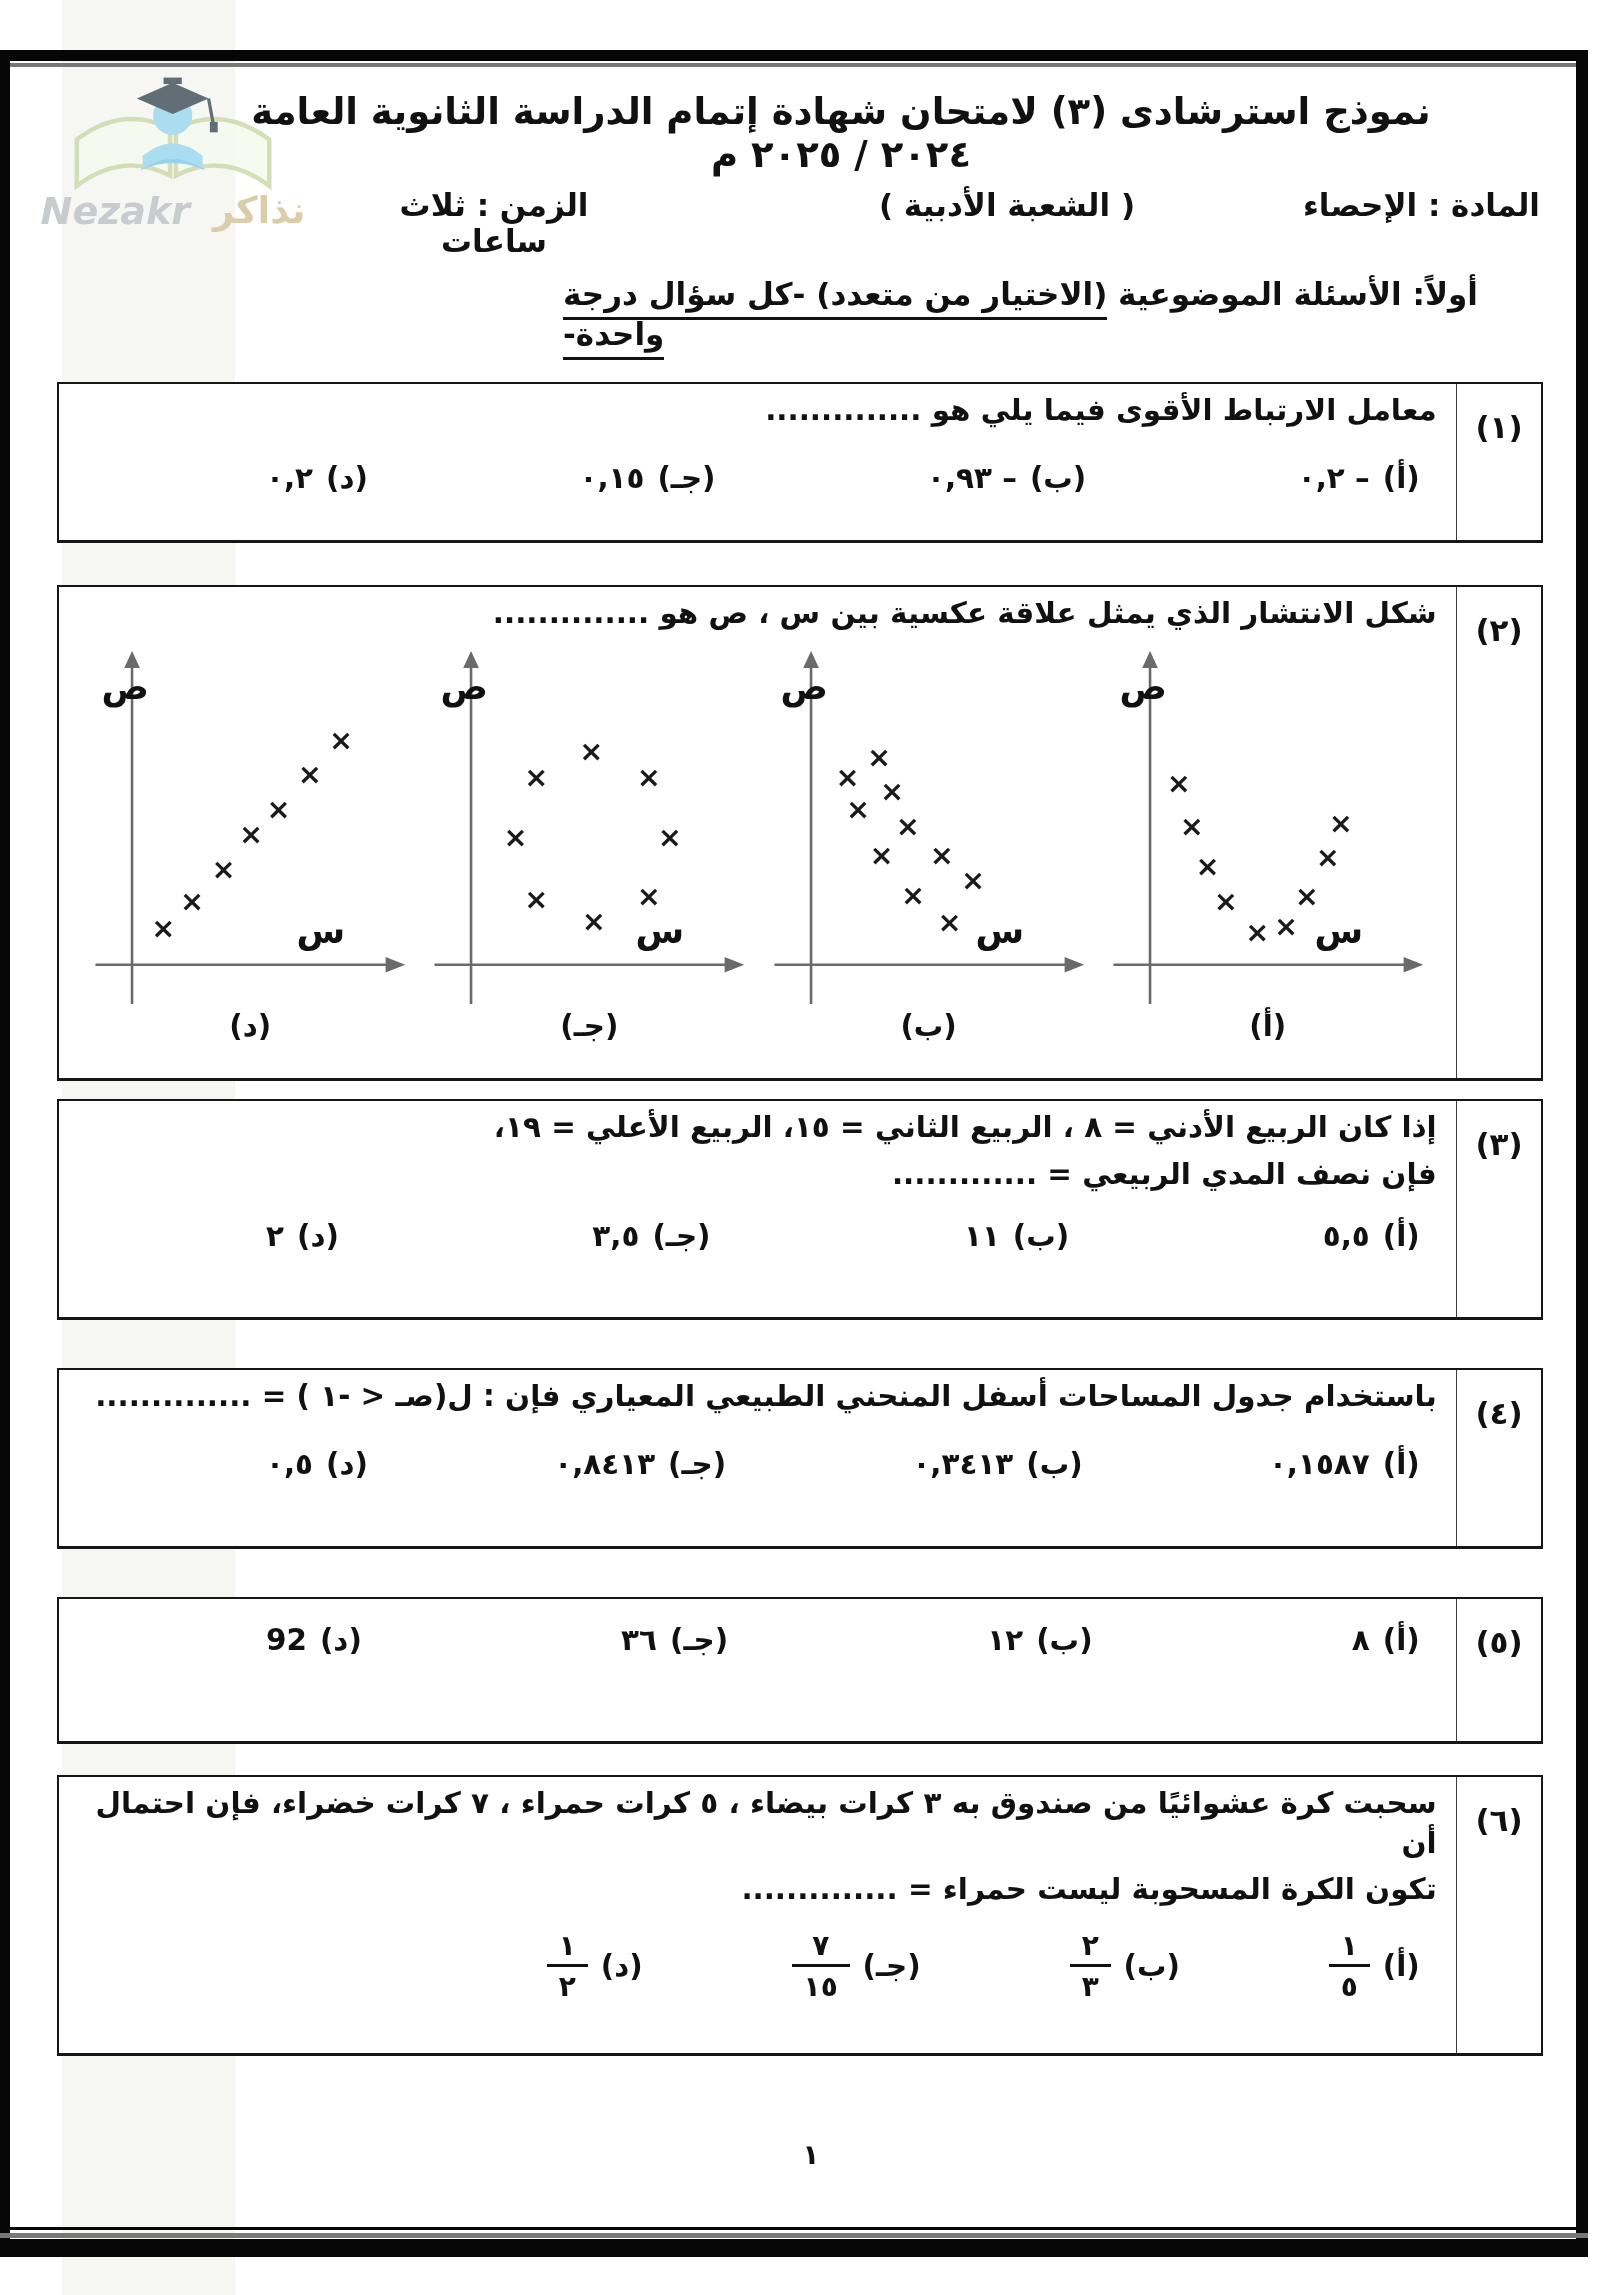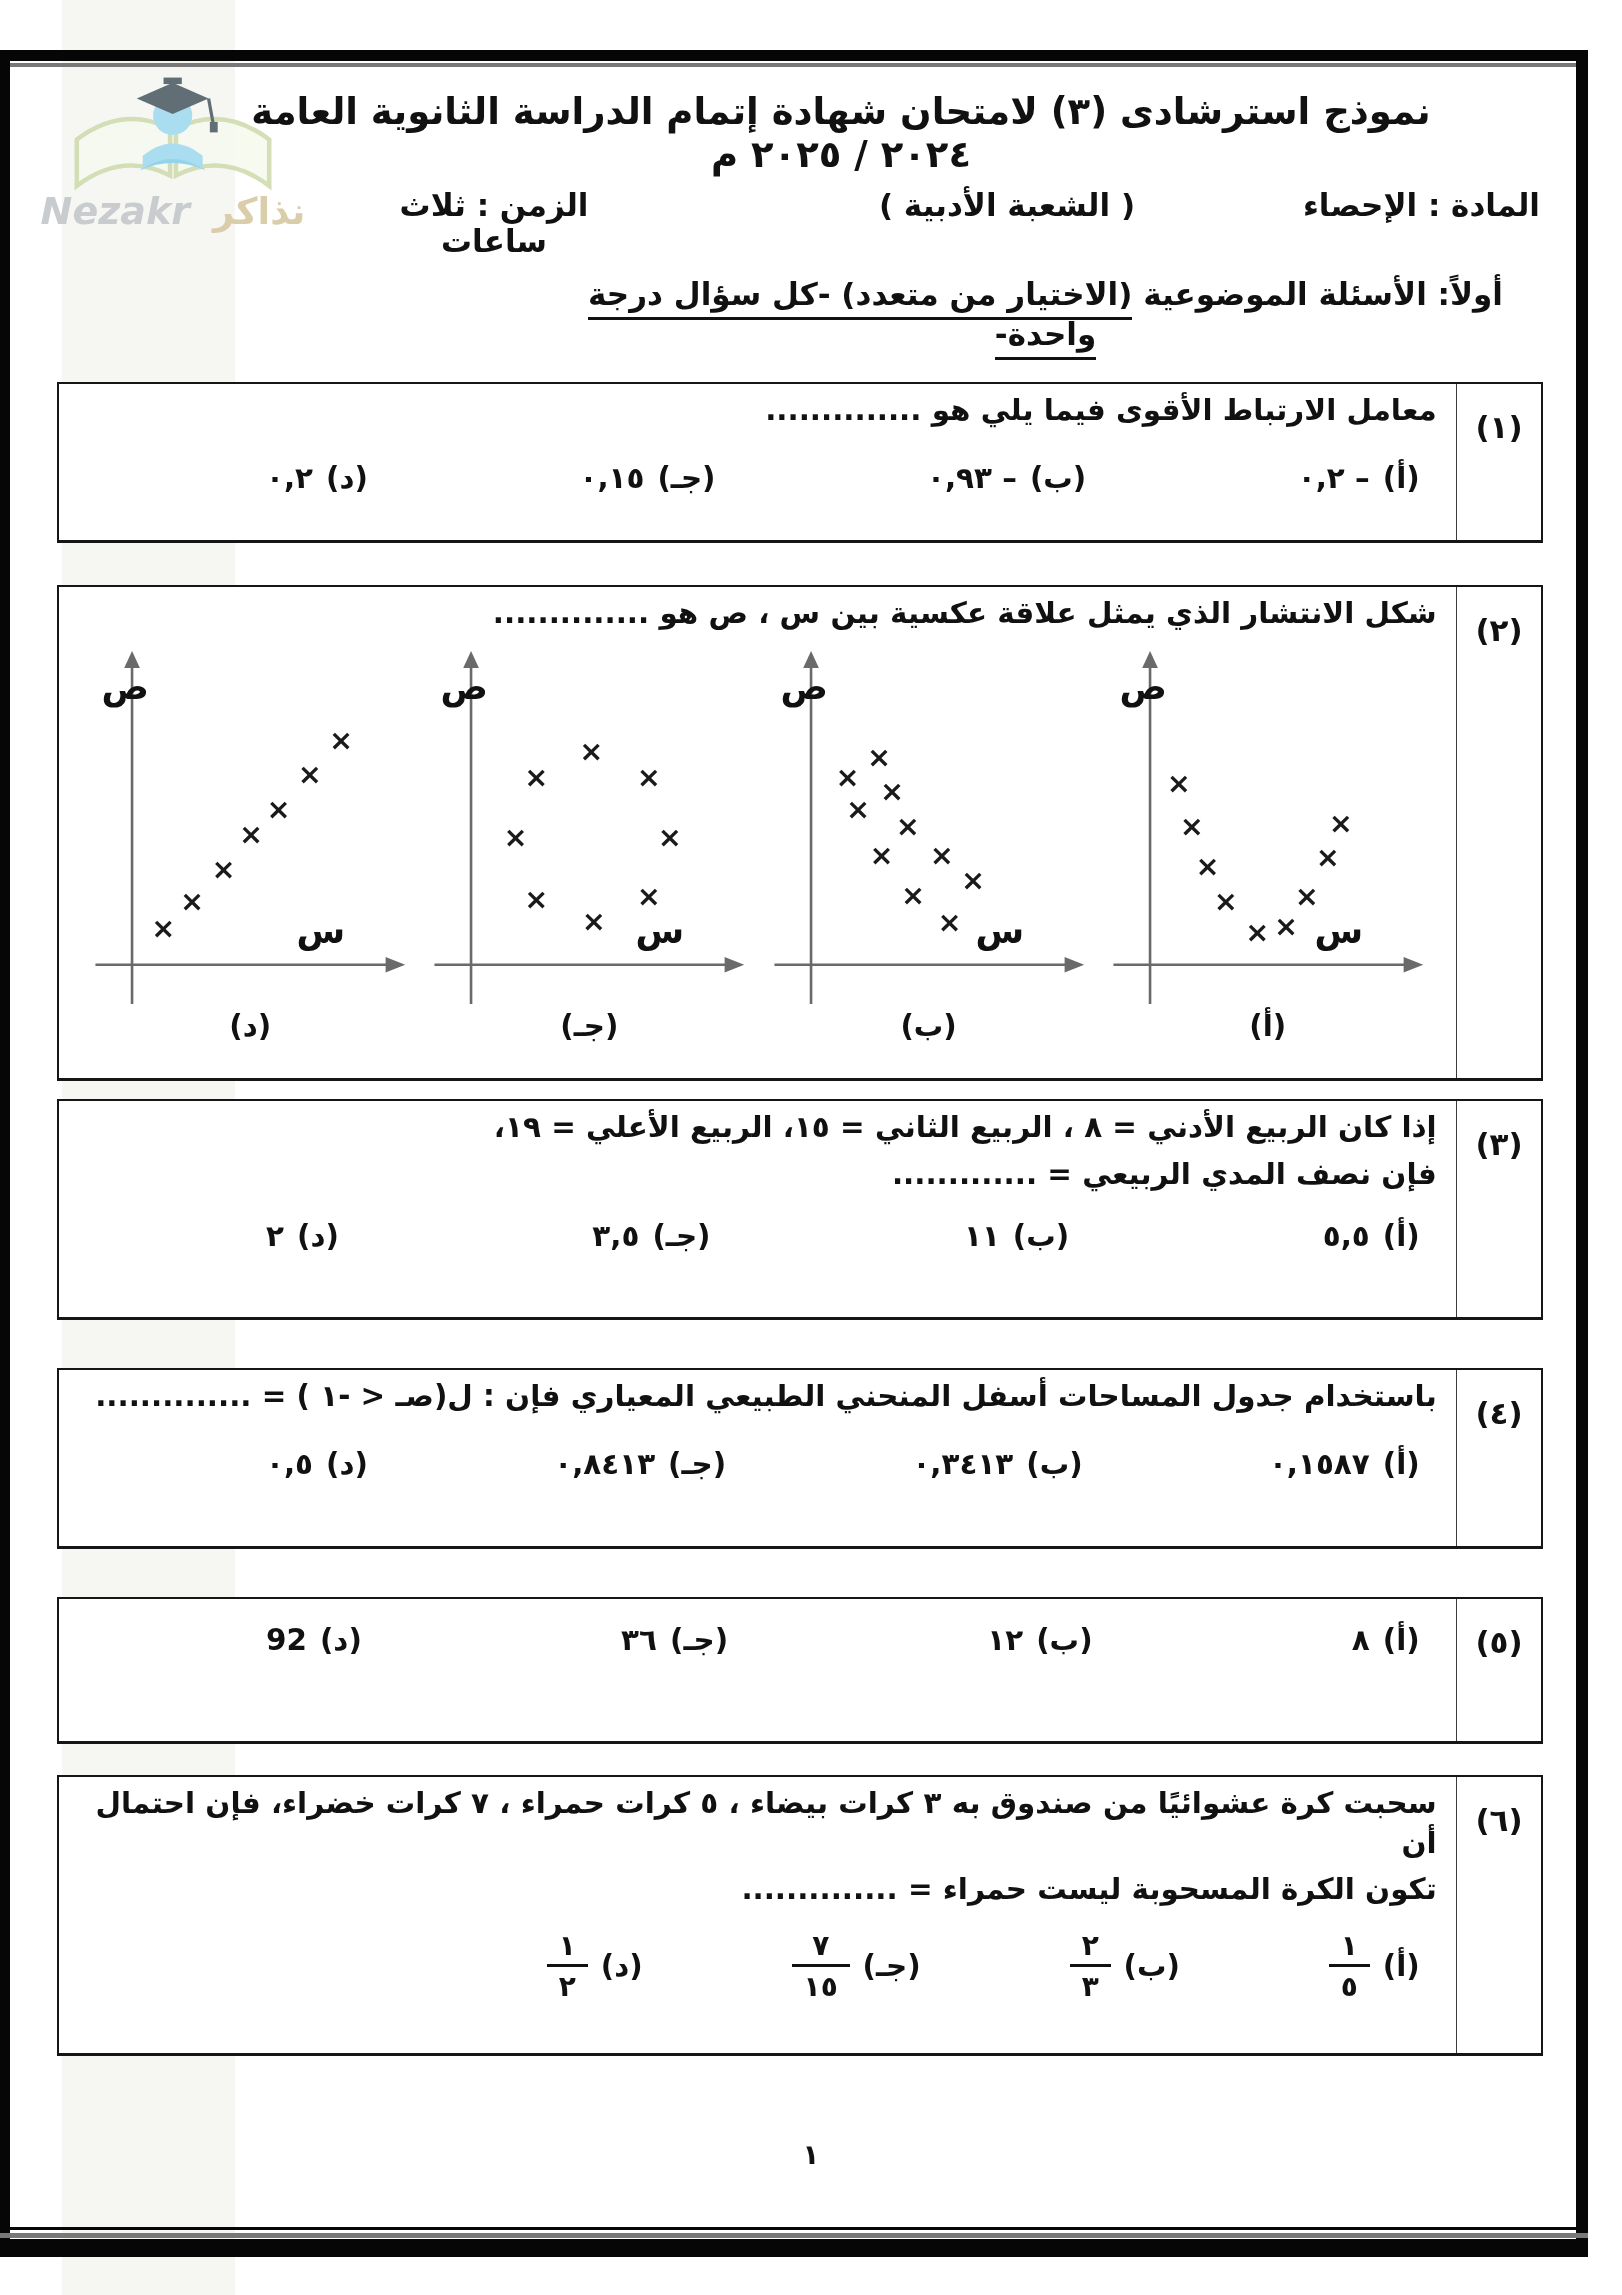--- a/index.html
+++ b/index.html
@@ -14,27 +14,27 @@
   .bar{position:absolute;background:#060606;z-index:1}
   .grayline{position:absolute;background:#787878;z-index:1}
   
   .title{
     position:absolute;left:203px;top:90px;width:1276px;
     text-align:center;font-size:37px;font-weight:700;z-index:2;letter-spacing:0.3px;
   }
   .meta{position:absolute;top:187px;font-size:31px;font-weight:800;z-index:2;text-align:center}
   .section-head{
     position:absolute;left:563px;top:274px;width:965px;z-index:2;
-    font-size:31px;font-weight:800;text-align:center;direction:rtl;line-height:1.3;
+    font-size:31px;font-weight:800;text-align:left;direction:rtl;line-height:1.3;
   }
   .section-head .ul{border-bottom:3.3px solid #111;padding-bottom:5.2px}
   
   .logo{position:absolute;left:60px;top:58px;width:226px;height:196px;z-index:1;opacity:.95}
   .logo .brand{position:absolute;left:0;top:131px;width:226px;display:flex;direction:ltr;
-    align-items:flex-end;justify-content:center;gap:23px}
+    align-items:flex-start;justify-content:center;gap:23px}
   .brand-latin{font-size:38px;font-weight:800;font-style:italic;color:#c7cacd}
   .brand-arabic{font-size:37px;font-weight:800;color:#d9cba6}
   
   .qbox{
     position:absolute;left:57px;width:1486px;background:#fff;box-sizing:border-box;
     border:2px solid #161616;border-bottom-width:3.3px;z-index:2;
   }
   .qnum{
     position:absolute;top:0;bottom:0;right:0;width:85px;box-sizing:border-box;
     border-left:1.3px solid #3c3c3c;display:flex;justify-content:center;

